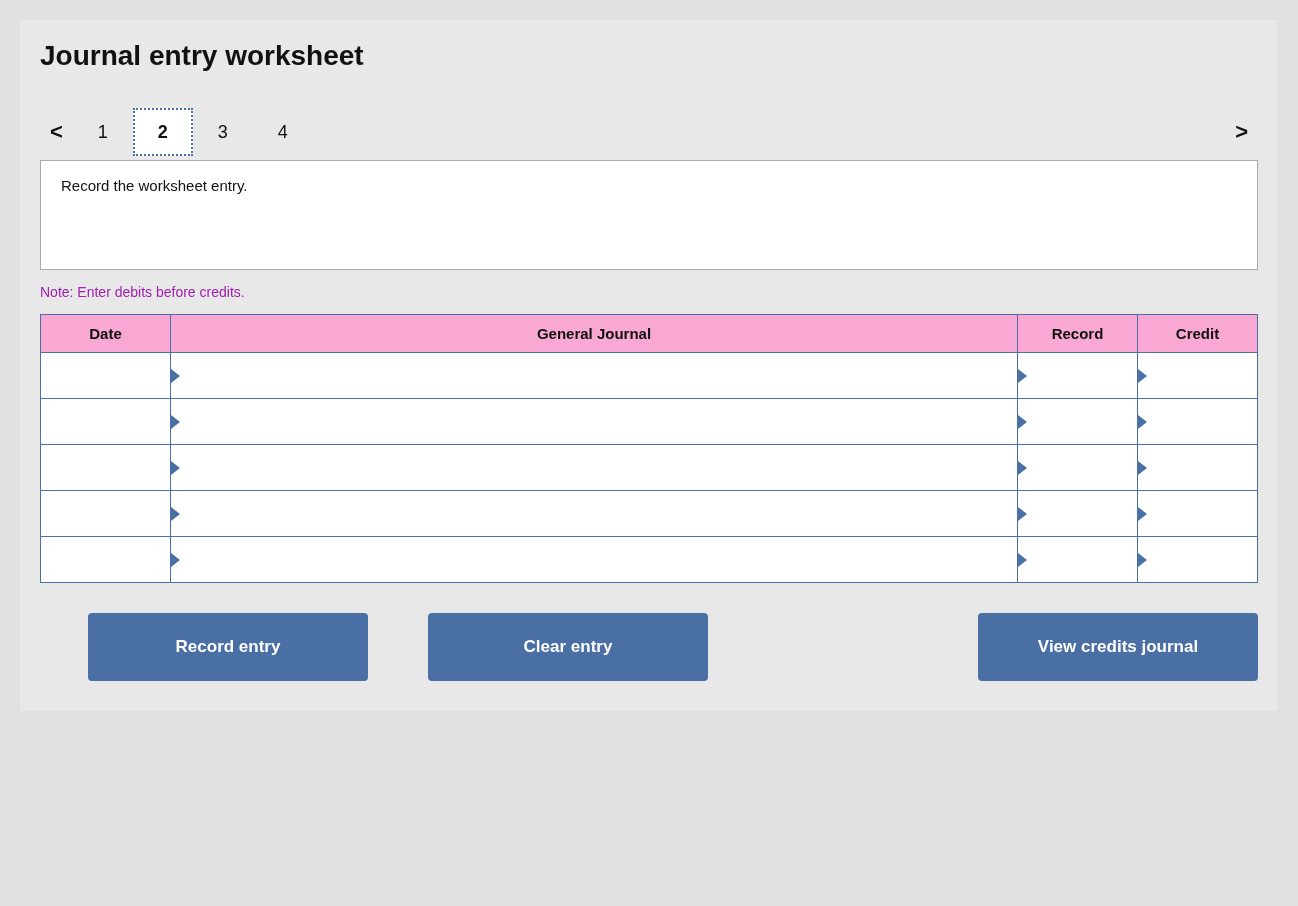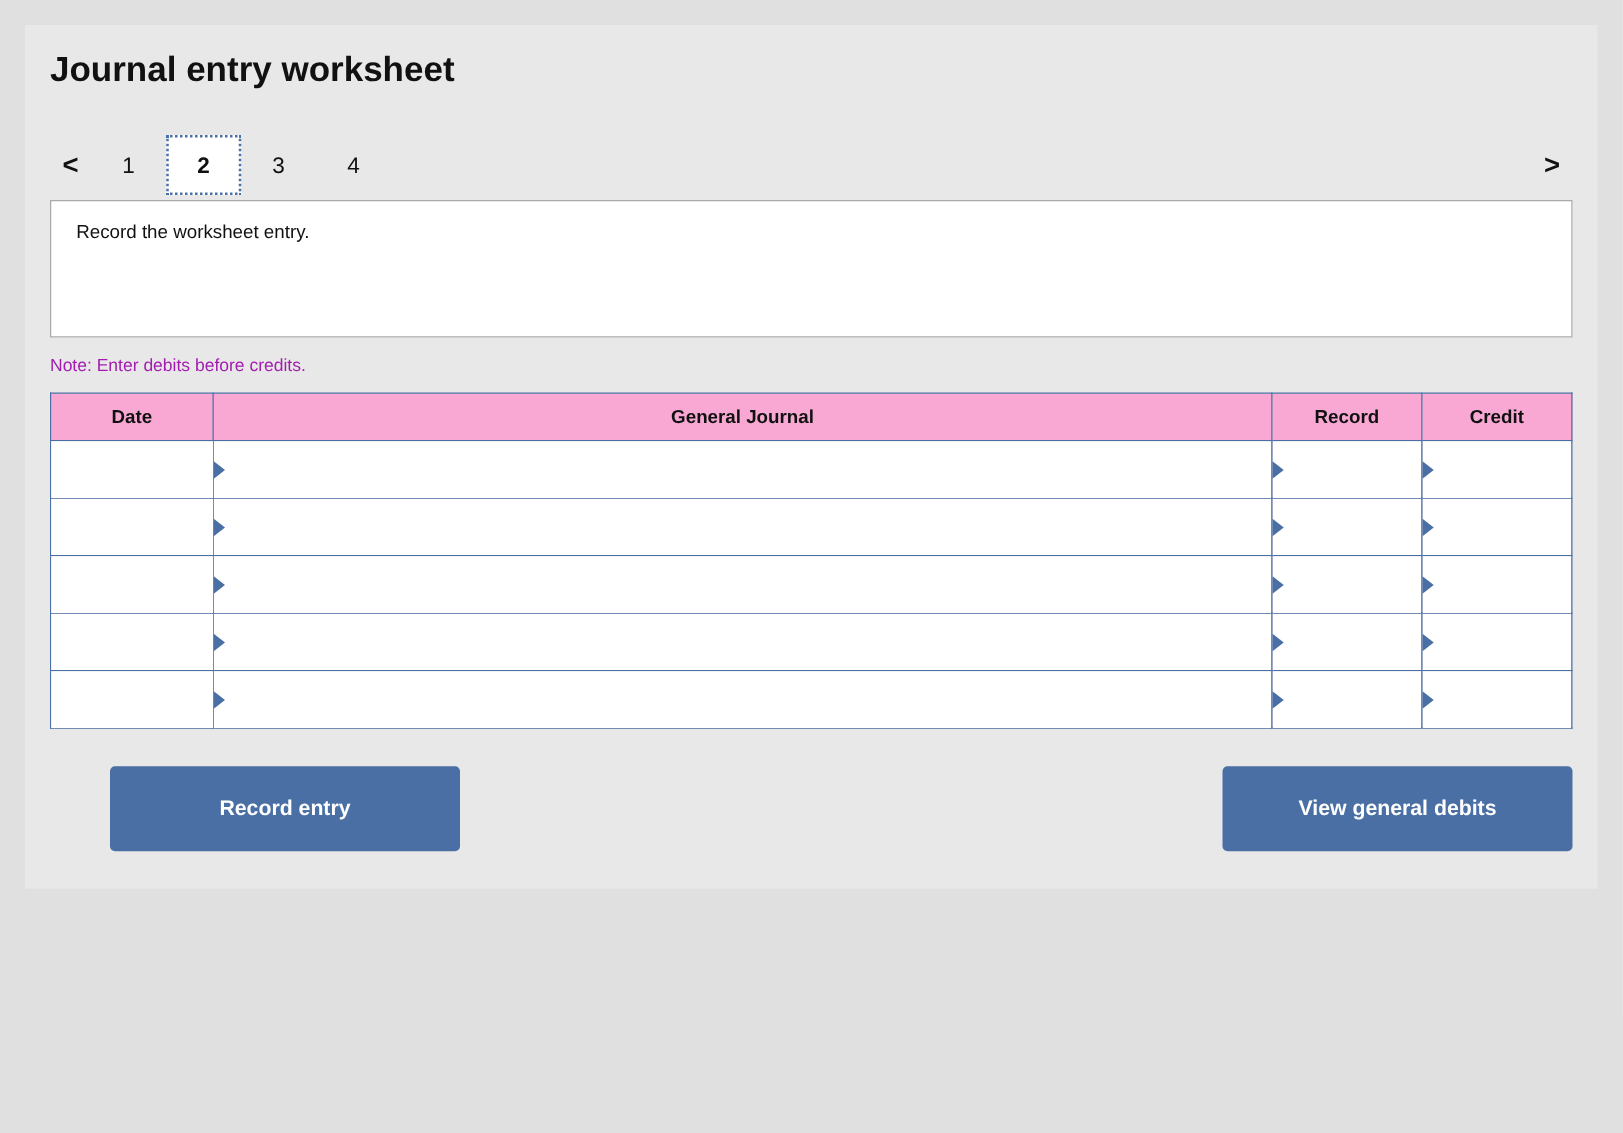--- a/index.html
+++ b/index.html
@@ -302,16 +302,17 @@
         <td class="td-credit">
           <span class="arrow-indicator"></span>
           <input class="cell-input" type="text" value="" style="">
         </td>
       </tr>
     </tbody>
   </table>
 
   <div class="buttons-row">
     <button class="btn btn-record">Record entry</button>
-    <button class="btn btn-view">View general debits</button>
+    <button class="btn btn-clear">Clear entry</button>
+    <button class="btn btn-view">View credits journal</button>
   </div>
 
 </div>
 
 </body></html>

